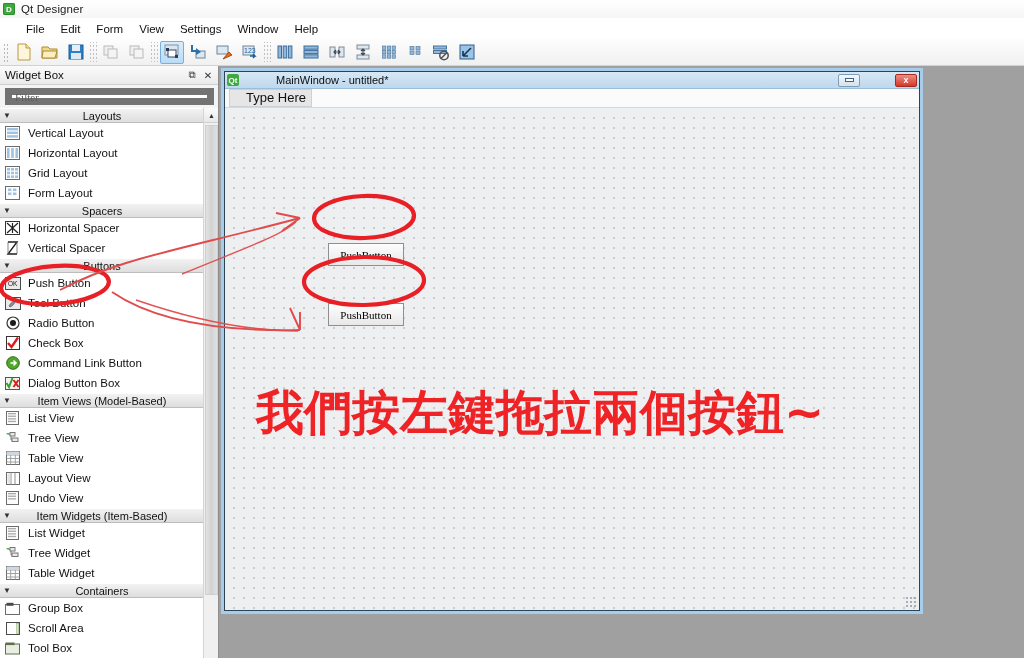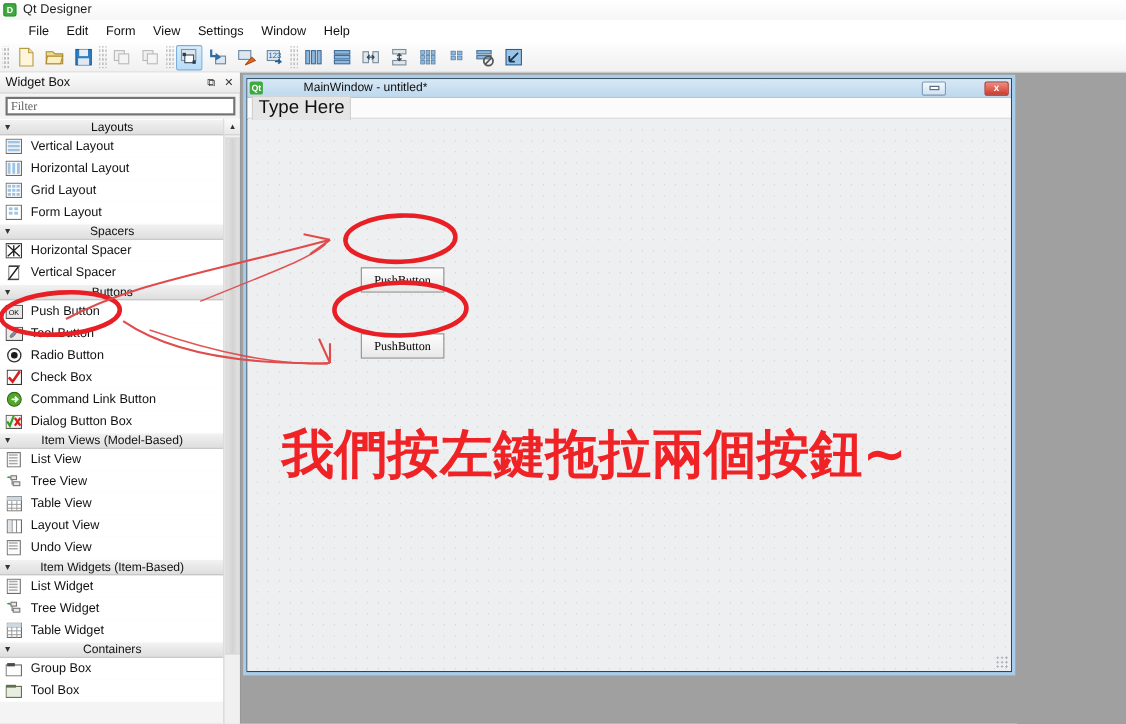--- a/index.html
+++ b/index.html
@@ -87,21 +87,21 @@
     border-bottom: 1px solid #cfcfcf;
     display: flex; align-items: center; padding: 0 3px;
   }
   .wb-title { font-size: 11.5px; color: #111; flex: 1; padding-left: 2px; }
   .wb-hbtn {
     width: 16px; height: 15px; display: flex; align-items: center;
     justify-content: center; font-size: 10px; color: #333;
   }
   .wb-filter {
     margin: 3px 4px 3px 5px; height: 17px;
-    background: #ffffff; border: 2px solid #737373;
+    background: #ffffff; border: 7px solid #737373;
     display: flex; align-items: center; padding-left: 3px;
   }
   .wb-filter span {
     font-size: 11px; color: #5d5d5d;
     font-family: "Liberation Serif", serif;
   }
   .wb-list {
     position: absolute; left: 0; top: 42px; width: 219px; height: 550px;
     overflow: hidden;
   }
@@ -192,23 +192,23 @@
     display: block; width: 9px; height: 4px;
     border: 1px solid #44627c; background: #ffffff;
   }
   .form-menubar {
     height: 19px; width: 100%;
     background: #fbfbfb;
     border-bottom: 1px solid #d8d8d8;
     display: flex; align-items: center; padding-left: 4px;
   }
   .type-here {
-    font-size: 17px; color: #101010;
+    font-size: 13px; color: #101010;
     background: #e6e6e6; border: 1px solid #d0d0d0;
-    padding: 0px 5px 1px 5px;
+    padding: 0px 5px 1px 16px;
   }
   .form-canvas {
     position: absolute; left: 0; top: 37px; right: 0; bottom: 0;
     background-color: #eeeff1;
     background-image:
       radial-gradient(#c9cbcf 0.8px, transparent 0.9px);
     background-size: 10px 10px;
     background-position: 4px 4px;
   }
   .resize-grip {
@@ -668,20 +668,29 @@
         <span class="it-ico">
           <svg width="15" height="13" viewBox="0 0 15 13">
               <rect x="0.5" y="2.5" width="14" height="10" fill="#fdfdfd" stroke="#6b6b6b"></rect>
               <rect x="1.5" y="0.8" width="7" height="3" fill="#4a4a4a"></rect>
             </svg>
         </span>
         <span>Group Box</span>
       </div>
       <div class="wb-item">
         <span class="it-ico">
+          <svg width="14" height="13" viewBox="0 0 14 13">
+              <rect x="0.5" y="0.5" width="13" height="12" fill="#fdfdfd" stroke="#4a4a4a"></rect>
+              <rect x="10.5" y="1.5" width="2.3" height="10" fill="#d7e8c8" stroke="#8ba86e" stroke-width="0.5"></rect>
+            </svg>
+        </span>
+        <span>Scroll Area</span>
+      </div>
+      <div class="wb-item">
+        <span class="it-ico">
           <svg width="15" height="13" viewBox="0 0 15 13">
               <rect x="0.5" y="2" width="14" height="10" fill="#e8efe0" stroke="#5f6f50"></rect>
               <rect x="0.5" y="0.5" width="9" height="2.6" fill="#5f6f50"></rect>
             </svg>
         </span>
         <span>Tool Box</span>
       </div>
     </div>
 
     <div class="wb-scroll">

